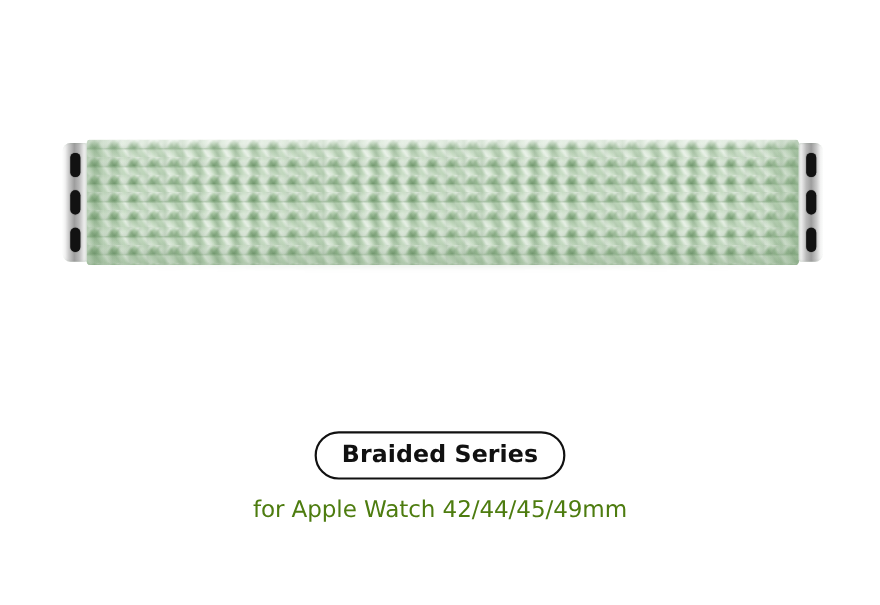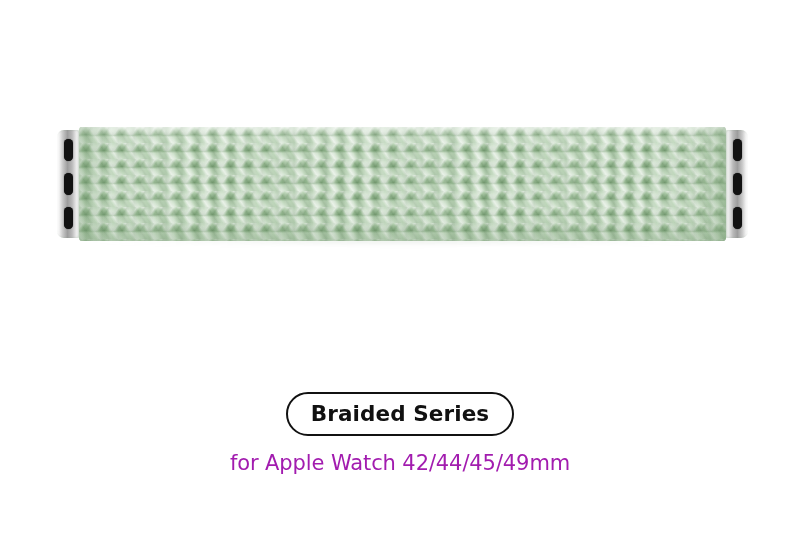--- a/index.html
+++ b/index.html
@@ -232,21 +232,21 @@
     font-size: 21.5px;
     font-weight: bold;
     letter-spacing: 0.1px;
     color: #111111;
   }
   #spec-line {
     margin-top: 15px;
     font-size: 21px;
     font-weight: normal;
     letter-spacing: -0.1px;
-    color: #a21caf;
+    color: #4d7c0f;
   }
 </style>
 </head>
 <body>
 
 <div id="product-stage">
 
   <div id="band-assembly">
 
     <div class="band-shadow"></div>

